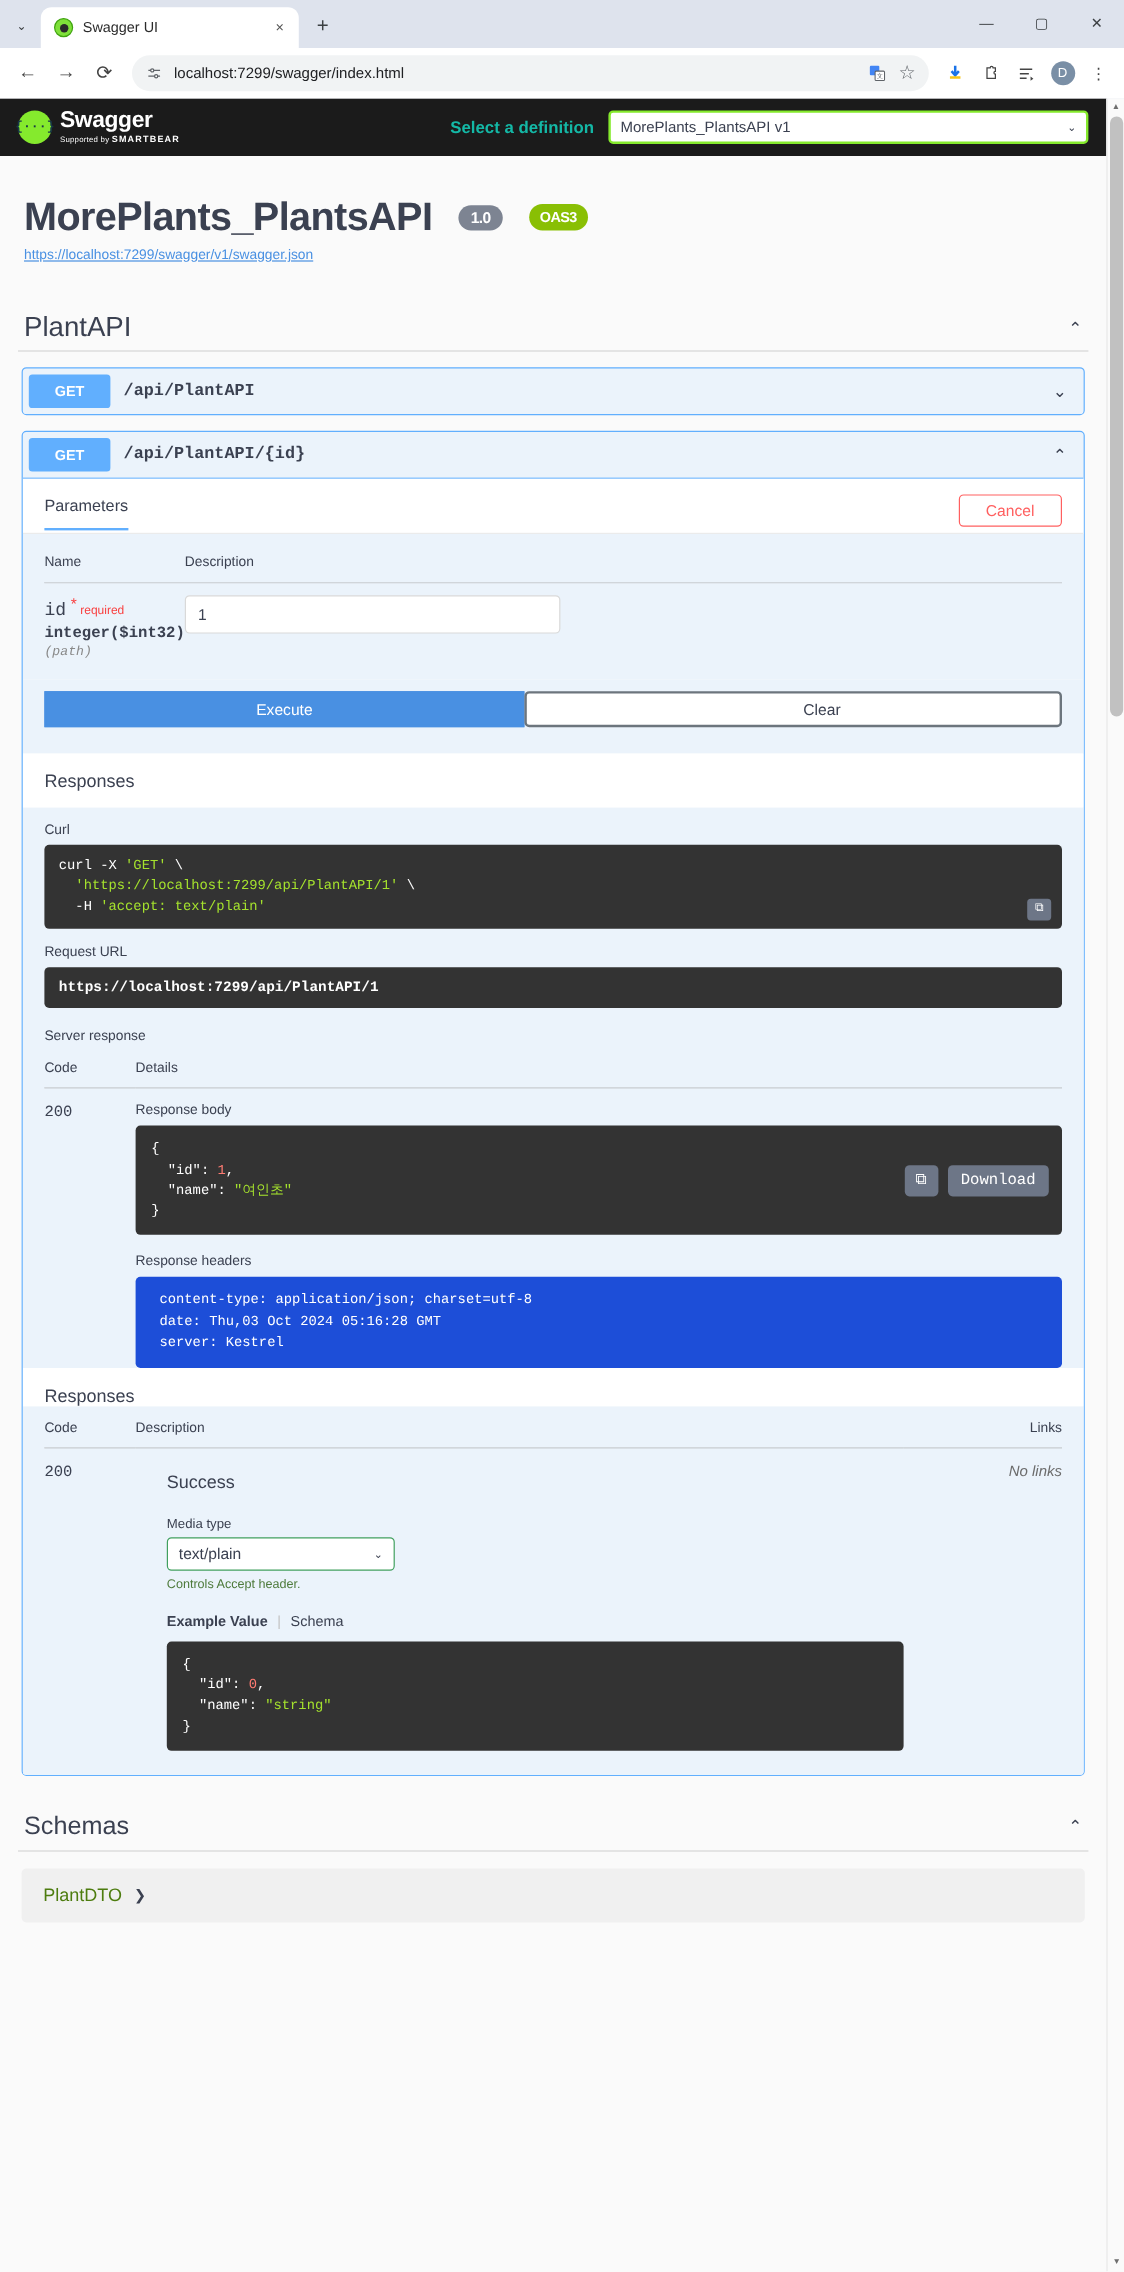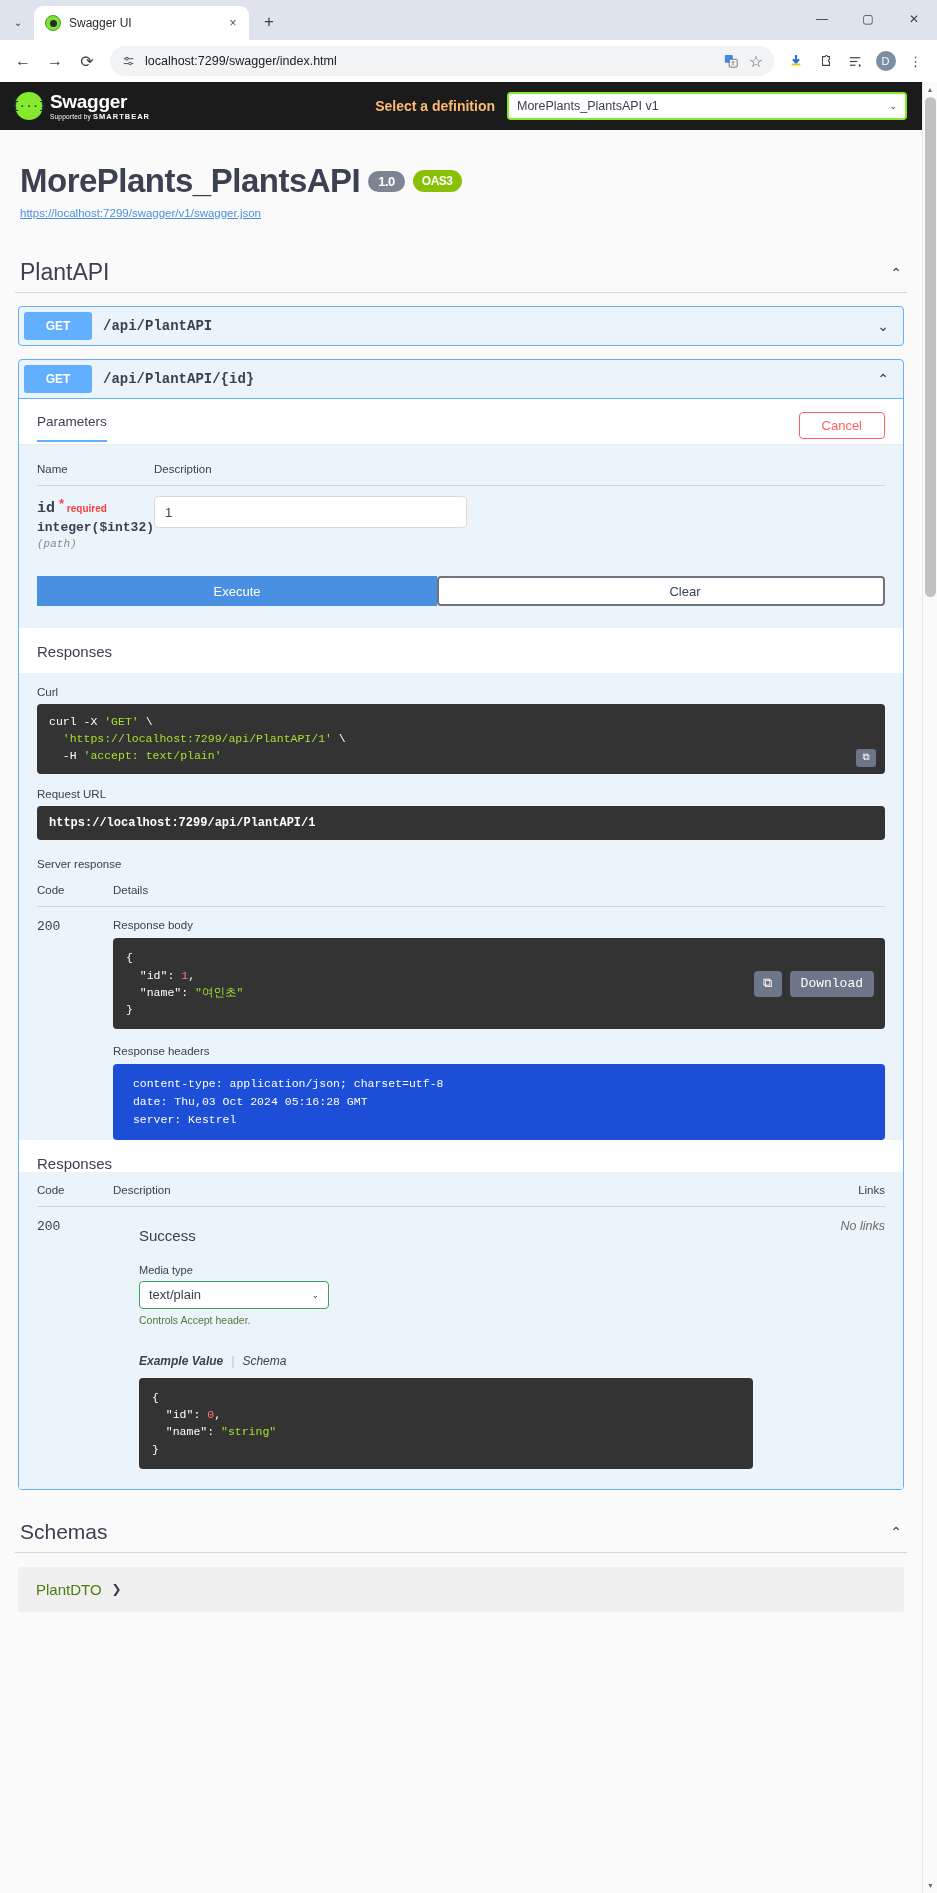--- a/index.html
+++ b/index.html
@@ -59,31 +59,31 @@
   
   .swagger-topbar { background: #1b1b1b; height: 48px; display: flex; align-items: center; padding: 0 15px; }
   .logo-wrap { display: flex; align-items: center; gap: 7px; }
   .logo-circle { width: 28px; height: 28px; border-radius: 50%; background: #85ea2d; display: flex; align-items: center; justify-content: center;
                  font-size: 11px; color: #173647; font-weight: bold; font-family: "Liberation Mono", monospace; }
   .logo-text { display: flex; flex-direction: column; line-height: 1; }
   .logo-name { color: #fff; font-size: 19px; font-weight: bold; letter-spacing: -0.3px; }
   .logo-sub { color: #fff; font-size: 6.5px; margin-top: 2px; letter-spacing: 0.2px; }
   .logo-sub b { font-size: 7.5px; letter-spacing: 1px; }
   .def-area { margin-left: auto; display: flex; align-items: center; gap: 12px; }
-  .def-label { color: #fdba74; font-size: 14px; font-weight: bold; }
+  .def-label { color: #14b8a6; font-size: 14px; font-weight: bold; }
   .def-select {
     width: 400px; height: 28px; background: #fff; border: 2px solid #85ea2d; border-radius: 4px;
     display: flex; align-items: center; padding: 0 8px; font-size: 12.5px; color: #3b4151;
   }
   .def-select .caret { margin-left: auto; font-size: 9px; color: #3b4151; }
 
   
   .swagger-body { padding: 0 15px; }
   .info-block { padding: 32px 5px 18px 5px; }
-  .api-title { font-size: 33px; color: #3b4151; font-weight: bold; display: flex; align-items: center; gap: 8px; letter-spacing: -0.5px; }
+  .api-title { font-size: 33px; color: #3b4151; font-weight: bold; display: flex; align-items: center; gap: 22px; letter-spacing: -0.5px; }
   .badge-ver { background: #7d8492; color: #fff; font-size: 13px; font-weight: bold; border-radius: 50px; padding: 3px 10px; }
   .badge-oas { background: #89bf04; color: #fff; font-size: 12px; font-weight: bold; border-radius: 50px; padding: 4px 9px; }
   .api-url { display: block; margin-top: 7px; font-size: 11.5px; color: #4990e2; }
 
   .tag-section { margin-top: 22px; }
   .tag-header {
     display: flex; align-items: center; padding: 0 5px 6px 5px;
     border-bottom: 1px solid #d6d6d6;
   }
   .tag-name { font-size: 23px; color: #3b4151; font-weight: normal; }
@@ -114,21 +114,21 @@
   }
 
   .params-wrap { background: #ebf3fb; padding: 12px 18px 0 18px; }
   .ptable { width: 100%; border-collapse: collapse; }
   .ptable th {
     text-align: left; font-size: 11.5px; color: #3b4151; font-weight: normal;
     padding: 6px 0 10px 0; border-bottom: 1px solid #d0d5da;
   }
   .ptable th.c1 { width: 115px; }
   .ptable td { padding: 10px 0 16px 0; vertical-align: top; }
-  .pname { font-size: 15px; color: #3b4151; font-weight: bold; font-family: "Liberation Mono", monospace; }
+  .pname { font-size: 15px; color: #3b4151; font-weight: normal; font-family: "Liberation Mono", monospace; }
   .preq { color: #f93e3e; font-size: 10px; margin-left: 4px; font-family: "Liberation Sans", sans-serif; }
   .preq sup { font-size: 13px; }
   .ptype { font-size: 13px; color: #3b4151; font-family: "Liberation Mono", monospace; font-weight: bold; margin-top: 3px; }
   .pin { font-size: 11px; color: #888; font-style: italic; font-family: "Liberation Mono", monospace; margin-top: 3px; }
   .pinput {
     width: 313px; height: 32px; border: 1px solid #d9d9d9; border-radius: 4px; background: #fff;
     padding: 0 10px; font-size: 13px; color: #3b4151; font-family: "Liberation Sans", sans-serif;
   }
 
   .exec-row { display: flex; padding: 10px 18px 22px 18px; background: #ebf3fb; }
@@ -191,21 +191,21 @@
   .nolinks { font-size: 12.5px; color: #6c6c6c; font-style: italic; text-align: right; }
   .succ-desc { font-size: 15px; color: #3b4151; padding: 8px 0 0 26px; }
   .media-wrap { padding-left: 26px; margin-top: 20px; }
   .media-label { font-size: 11px; color: #3b4151; margin-bottom: 5px; }
   .media-select {
     width: 190px; height: 28px; border: 1.6px solid #41a05f; border-radius: 4px; background: #fff;
     display: flex; align-items: center; padding: 0 9px; font-size: 13px; color: #3b4151;
   }
   .media-select .caret { margin-left: auto; font-size: 9px; }
   .media-hint { font-size: 10.5px; color: #4d7a3b; margin-top: 5px; }
-  .ex-tabs { display: flex; align-items: center; gap: 8px; margin-top: 28px; font-size: 12px; color: #3b4151; font-style: italic; }
+  .ex-tabs { display: flex; align-items: center; gap: 8px; margin-top: 18px; font-size: 12px; color: #3b4151; }
   .ex-tabs .active { font-weight: bold; }
   .ex-tabs .sep { color: #c3c3c3; }
   .ex-tabs .dim { color: #3b4151; }
   .ex-box {
     margin-top: 10px; background: #333; border-radius: 4px; padding: 11px 13px; color: #fff;
     font-family: "Liberation Mono", monospace; font-size: 11.5px; line-height: 1.5; white-space: pre;
   }
   .ex-box .n { color: #ff7b72; }
   .ex-box .s { color: #a5e22d; }
 

